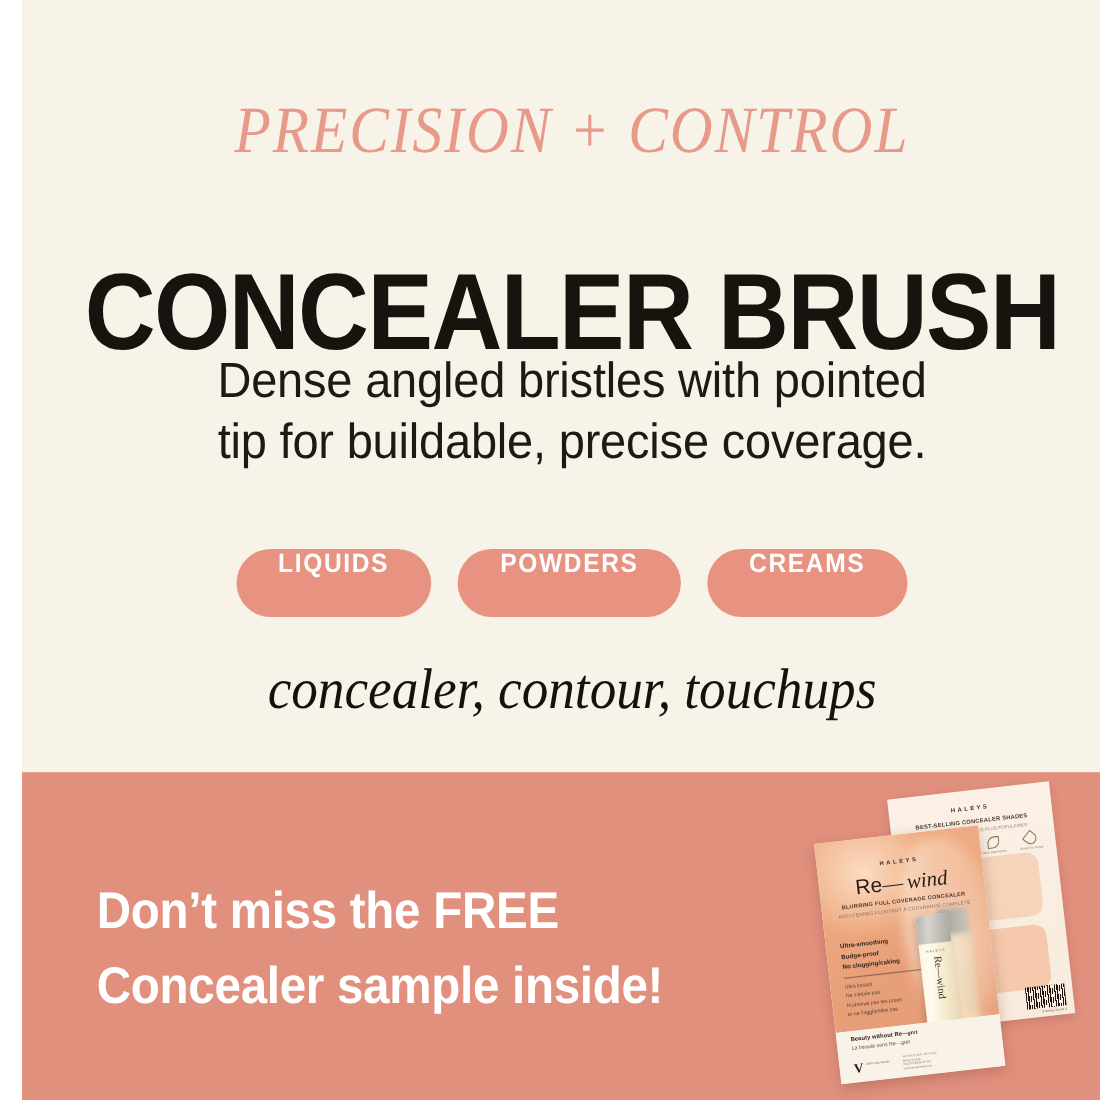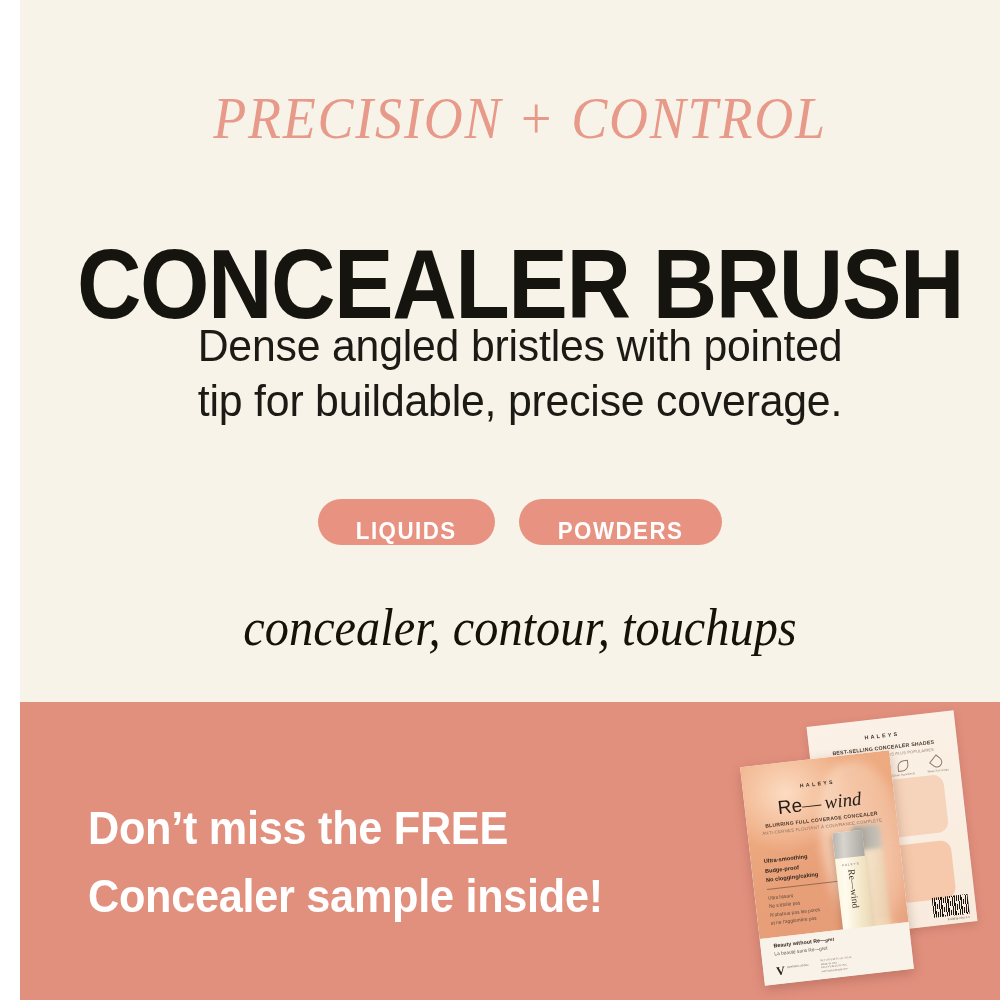--- a/index.html
+++ b/index.html
@@ -81,25 +81,25 @@
   #pill-row {
     position: absolute;
     left: 0; top: 499px;
     width: 1000px;
     display: flex;
     justify-content: center;
     align-items: center;
     gap: 24px;
   }
   .pill {
-    height: 46px;
+    height: 62px;
     border-radius: 31px;
     background: #E89382;
     display: flex;
-    align-items: flex-end;
+    align-items: flex-start;
     justify-content: center;
     padding: 0 34px;
     min-width: 172px;
     box-sizing: border-box;
     cursor: pointer;
   }
   .pill-label {
     font-family: "Liberation Sans", sans-serif;
     font-weight: 700;
     font-size: 24px;
@@ -386,20 +386,23 @@
       <span class="line">Dense angled bristles with pointed</span>
       <span class="line">tip for buildable, precise coverage.</span>
     </div>
 
     <div id="pill-row">
       <div class="pill">
         <span class="pill-label">LIQUIDS</span>
       </div>
       <div class="pill">
         <span class="pill-label">POWDERS</span>
+      </div>
+      <div class="pill">
+        <span class="pill-label">CREAMS</span>
       </div>
     </div>
 
     <div id="tagline">concealer, contour, touchups</div>
   </div>
 
   <div id="banner">
 
     <div id="banner-text">
       <span class="line">Don’t miss the FREE</span>

